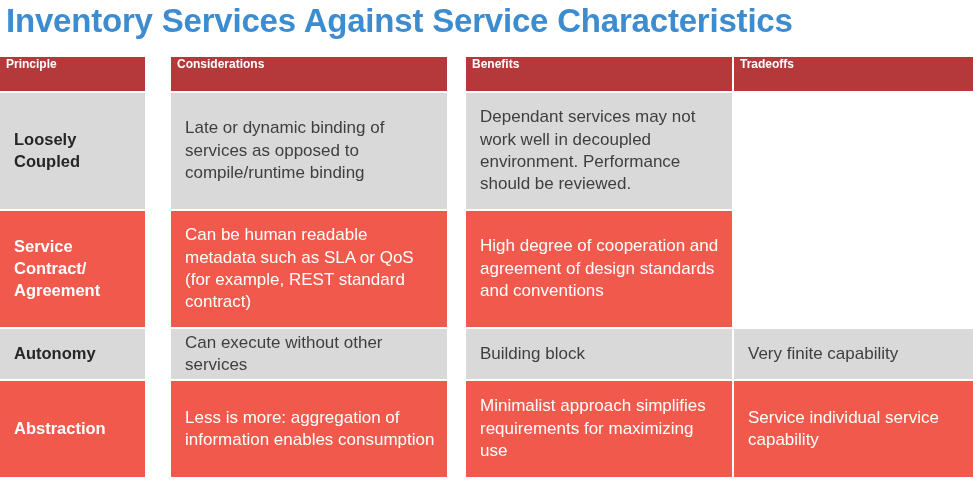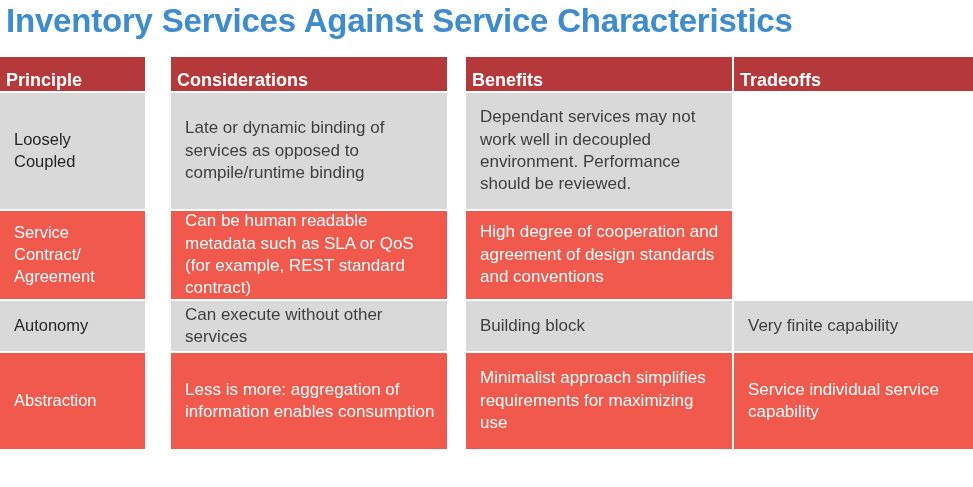--- a/index.html
+++ b/index.html
@@ -69,42 +69,42 @@
     align-items: center;
     padding: 4px 12px 4px 14px;
     overflow: hidden;
   }
 
   
   .row-header { height: 34px; }
   .row-header .cell {
     background: #B5393A;
     color: #ffffff;
-    font-size: 18px;
+    font-size: 12px;
     font-weight: bold;
     justify-content: center;
-    align-items: flex-end;
+    align-items: flex-start;
     padding: 0 6px;
   }
 
   
   .row-gray .cell { background: #D9D9D9; color: #3F3F3F; }
   .row-red  .cell { background: #F0594B; color: #FFFFFF; }
 
   .row-body .cell { font-size: 17px; line-height: 1.32; }
 
   .row-body .cell:nth-child(1) {
-    font-weight: normal;
+    font-weight: bold;
     font-size: 16.5px;
   }
   .row-gray .cell:nth-child(1) { color: #262626; }
   .row-red  .cell:nth-child(1) { color: #FFFFFF; }
 
   .row-1 { height: 116px; }
-  .row-2 { height: 88px; }
+  .row-2 { height: 116px; }
   .row-3 { height: 50px; }
   .row-4 { height: 96px; }
 
   .cell-text { display: block; width: 100%; }
 </style>
 </head>
 <body>
 
 <div class="slide">
 

